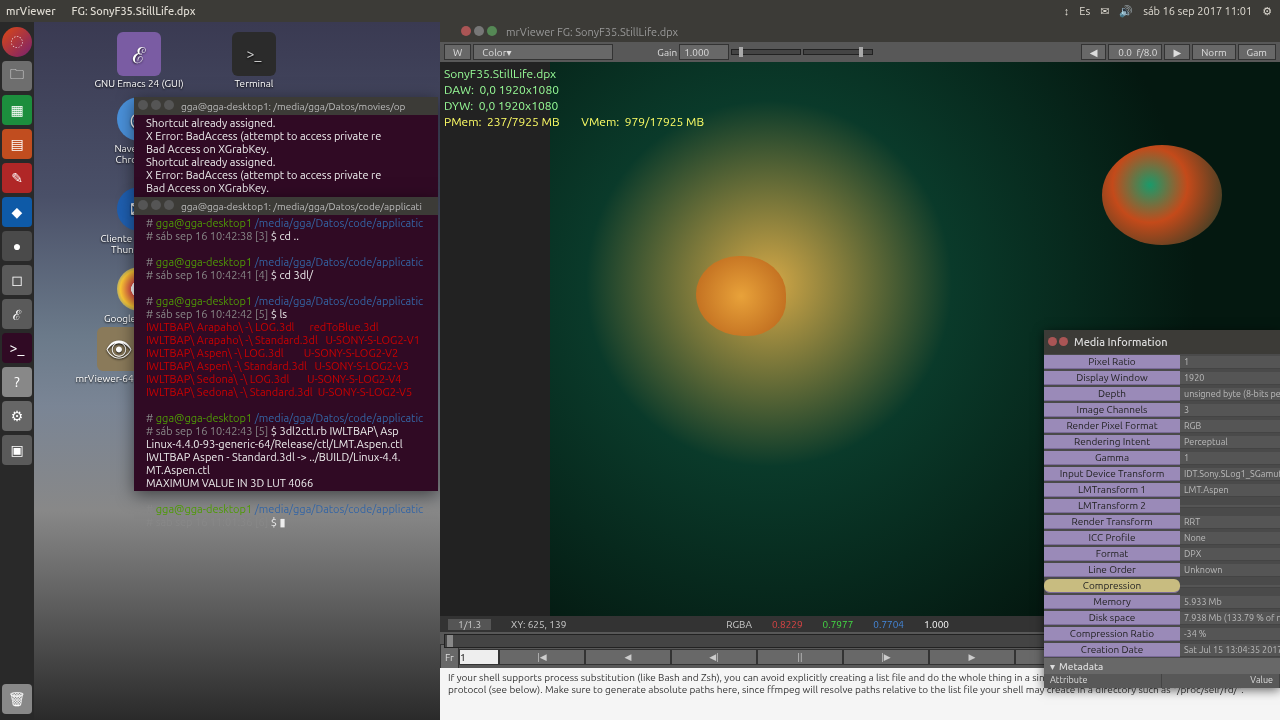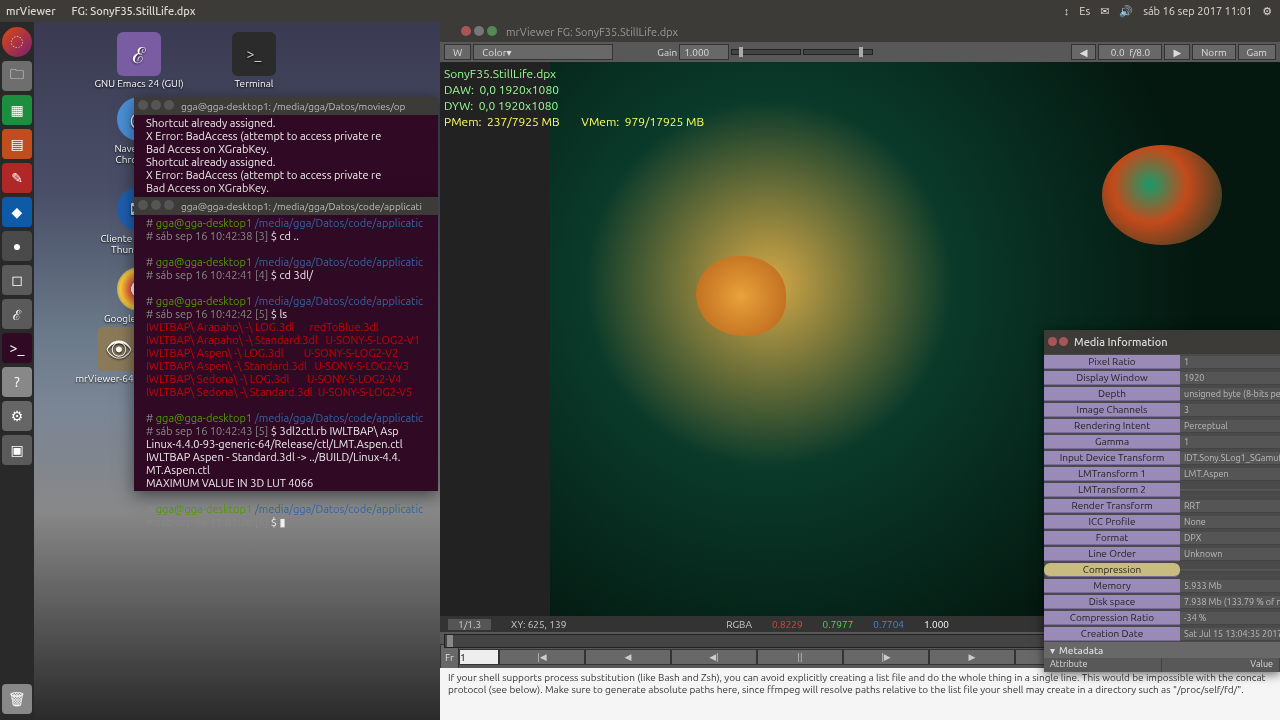--- a/index.html
+++ b/index.html
@@ -207,21 +207,21 @@
     <span>Gain</span>
     <input value="1.000" style="">
     <div class="slider">
         <div class="thumb" style="left:10%"></div>
       </div>
     <div class="slider">
         <div class="thumb" style="left:80%"></div>
       </div>
     <div style="flex:1"></div>
     <div class="btn">◀</div>
-    <input style="width: 64px; text-align: center;" value="0.0  f/8.0">
+    <input style="width: 54px; text-align: right;" value="0.0  f/8.0">
     <div class="btn">▶</div>
     <div class="btn">Norm</div>
     <div class="btn">Gam</div>
   </div>
   <div class="viewport">
     <div class="overlay"><span>SonyF35.StillLife.dpx</span>
 <span>DAW:  0,0 1920x1080</span>
 <span>DYW:  0,0 1920x1080</span>
 <span class="ylw">PMem:  237/7925 MB</span>   <span class="ylw">VMem:  979/17925 MB</span></div>
     <div class="stilllife"></div>
@@ -271,20 +271,24 @@
       </div>
       <div class="row">
         <div class="k">Depth</div>
         <div class="v">unsigned byte (8-bits per cha</div>
       </div>
       <div class="row">
         <div class="k">Image Channels</div>
         <div class="v">3</div>
       </div>
       <div class="row">
+        <div class="k">Render Pixel Format</div>
+        <div class="v">RGB</div>
+      </div>
+      <div class="row">
         <div class="k">Rendering Intent</div>
         <div class="v">Perceptual</div>
       </div>
       <div class="row">
         <div class="k">Gamma</div>
         <div class="v">1</div>
       </div>
       <div class="row">
         <div class="k">Input Device Transform</div>
         <div class="v">IDT.Sony.SLog1_SGamut_12</div>

